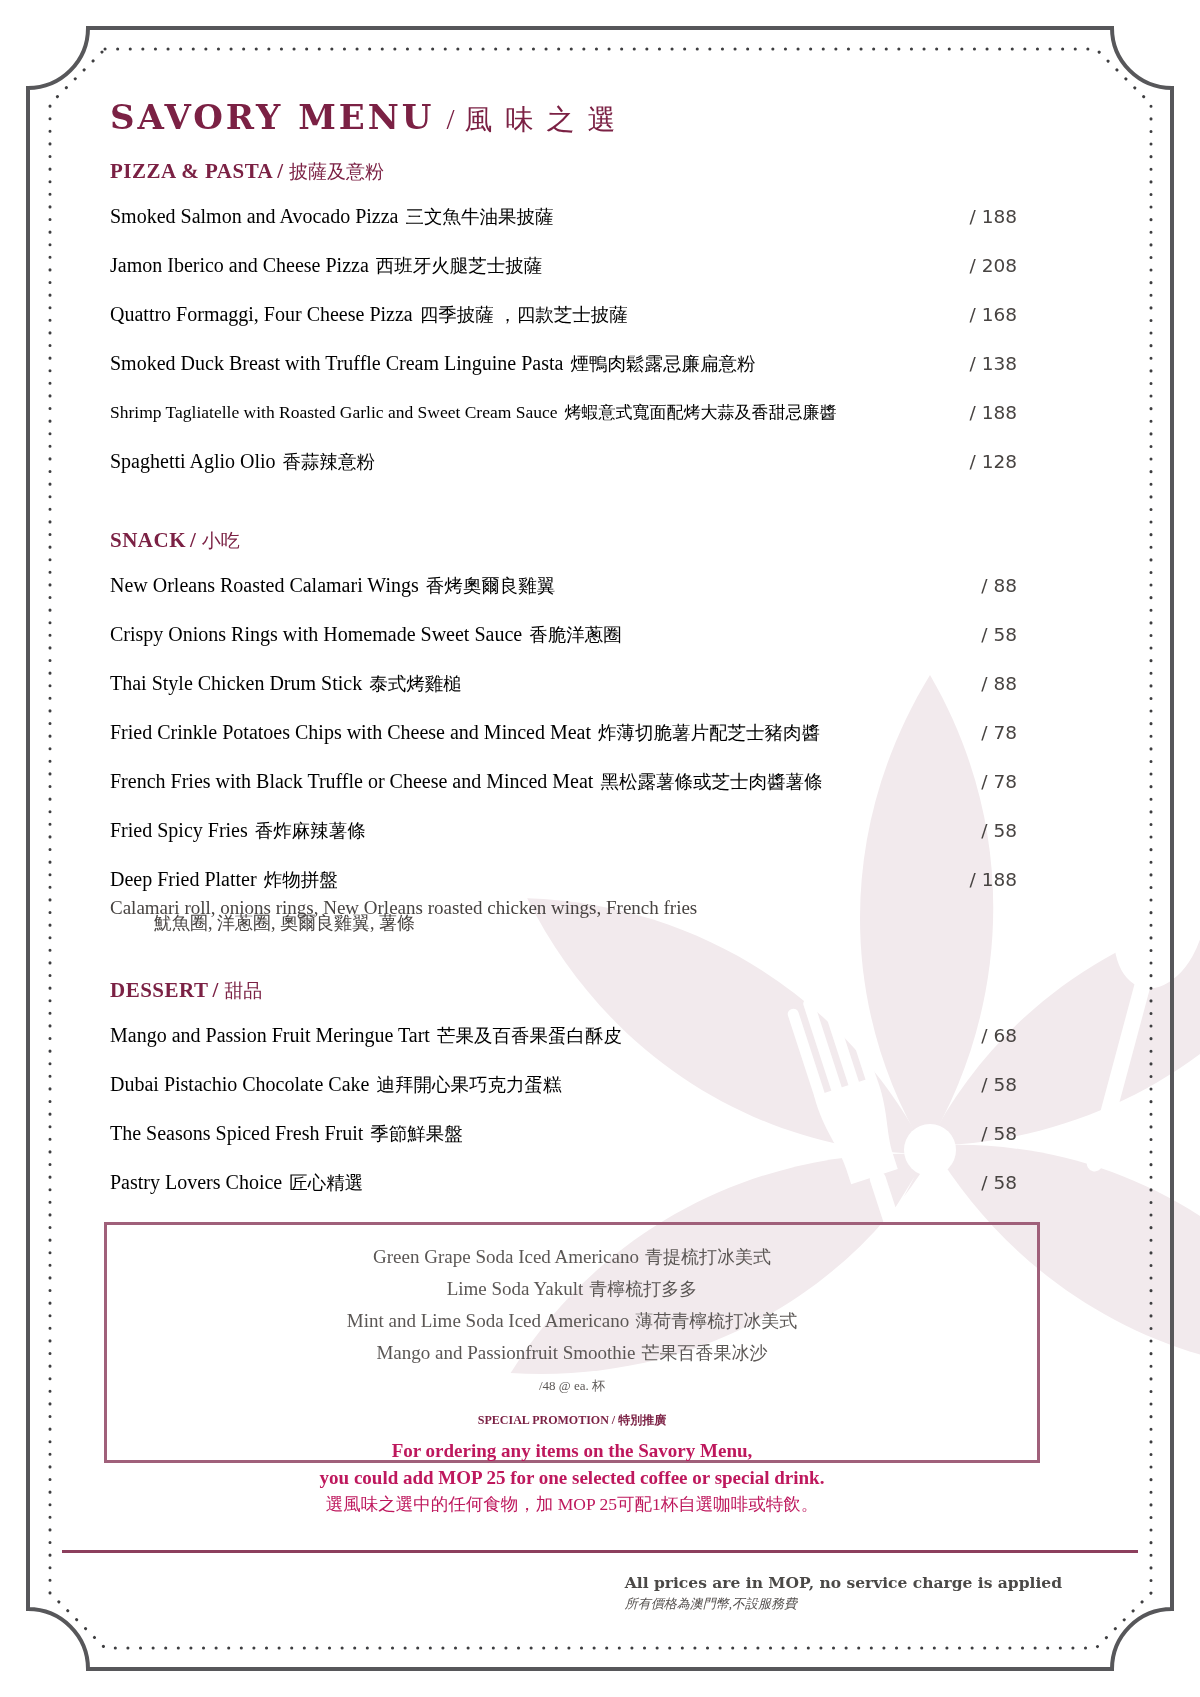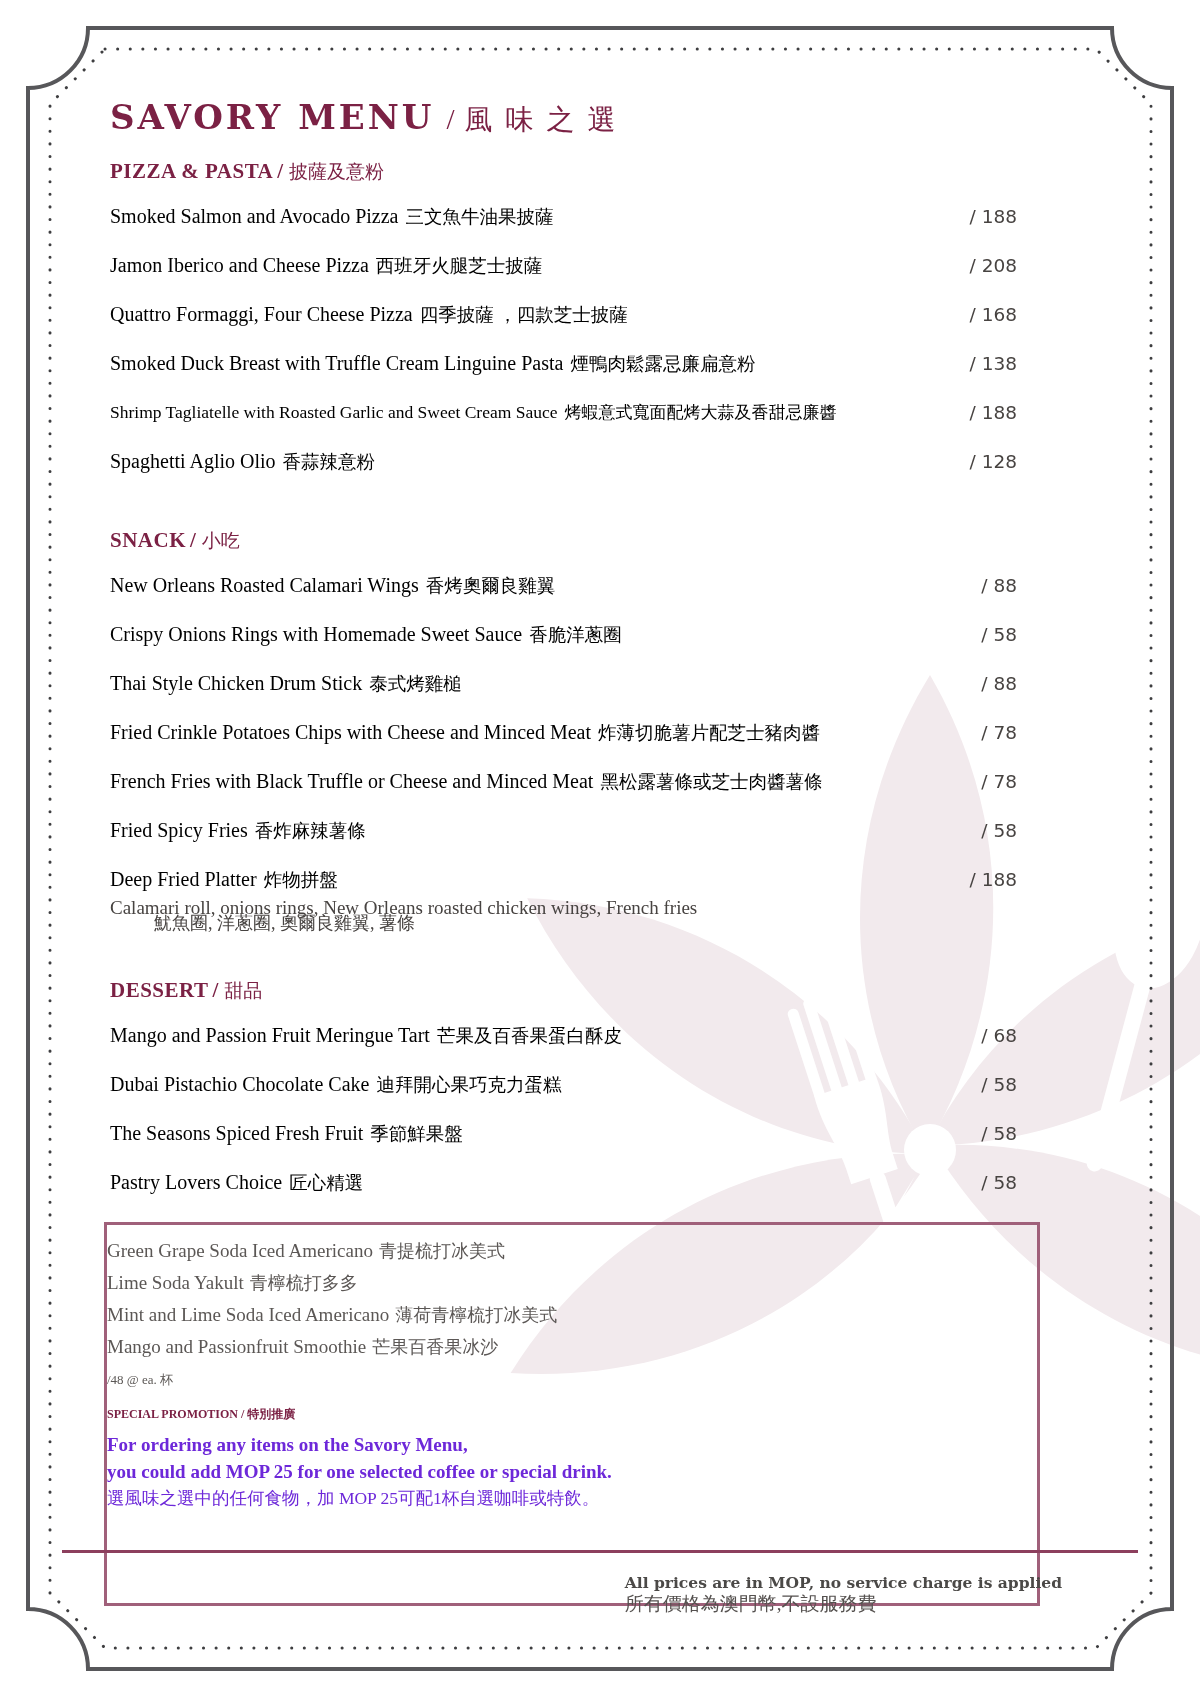--- a/index.html
+++ b/index.html
@@ -29,35 +29,35 @@
   .item-en{font-size:20px;}
   .item-zh{font-size:18.5px;margin-left:7px;}
   .row-small .item-en{font-size:17.5px;}
   .row-small .item-zh{font-size:17px;}
   .item-price{font-family:"DejaVu Sans",sans-serif;font-size:18.5px;color:#474341;white-space:nowrap;}
   .item-desc{line-height:25px;color:#474341;margin-top:-9px;}
   .item-desc.en{font-size:19px;}
   .item-desc.zh{font-size:18px;margin-left:44px;}
   
   .promo-box{
-    position:absolute;left:104px;top:1222px;width:936px;height:384px;box-sizing:border-box;
-    border:3px solid #a0607a;z-index:2;text-align:left;padding-top:10px;background:transparent;
+    position:absolute;left:104px;top:1222px;width:936px;height:241px;box-sizing:border-box;
+    border:3px solid #a0607a;z-index:2;text-align:center;padding-top:16px;background:transparent;
   }
   .drink-line{font-size:19px;line-height:32px;color:#5b5755;}
   .drink-line .d-zh{font-size:18px;margin-left:6px;}
   .promo-price-line{font-size:13px;line-height:34px;color:#5b5755;font-weight:500;}
   .promo-heading{font-size:12px;line-height:34px;color:#7b2144;font-weight:bold;}
-  .promo-line{color:#6d28d9;line-height:27px;}
+  .promo-line{color:#be185d;line-height:27px;}
   .promo-line.en{font-size:19px;font-weight:bold;}
   .promo-line.zh{font-size:17.5px;}
   
   .bottom-divider{position:absolute;left:62px;top:1550px;width:1076px;height:0;border-top:3px solid #8c3f5d;z-index:2;}
   .footer-note{position:absolute;right:138px;top:1572px;text-align:left;z-index:2;}
   .footer-en{font-family:"DejaVu Serif",serif;font-weight:bold;font-size:15.5px;color:#4b4947;line-height:21px;white-space:nowrap;}
-  .footer-zh{font-size:19px;color:#55514f;line-height:21px;white-space:nowrap;}
+  .footer-zh{font-size:13px;color:#55514f;line-height:21px;white-space:nowrap;font-style:italic;}
 </style>
 </head>
 <body>
 
 <svg class="frame-svg" width="1200" height="1697" viewBox="0 0 1200 1697">
   <path d="M 88,28 H 1112 A 60 60 0 0 0 1172,88 V 1609 A 60 60 0 0 0 1112,1669 H 88 A 60 60 0 0 0 28,1609 V 88 A 60 60 0 0 0 88,28 Z" fill="none" stroke="#57575a" stroke-width="4"></path>
   <path d="M 105,49 H 1096 L 1151,104 V 1593 L 1096,1648 H 105 L 50,1593 V 104 Z" fill="none" stroke="#3e3e40" stroke-width="3" stroke-dasharray="0.1 12.5" stroke-linecap="round"></path>
 </svg>
 
 <div class="watermark">

